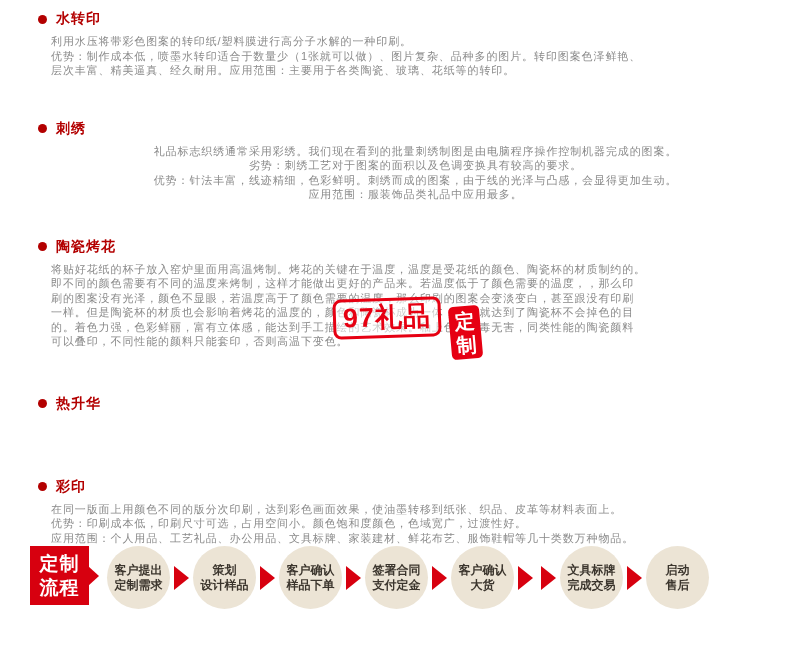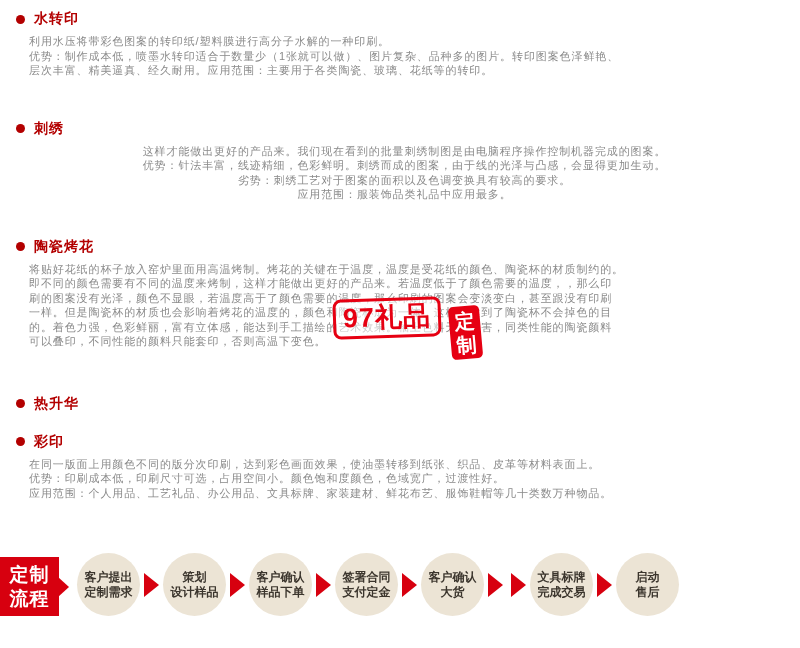--- a/index.html
+++ b/index.html
@@ -1,39 +1,39 @@
 <!DOCTYPE html>
 <html><head>
 <meta charset="utf-8">
 <style>
   * { margin: 0; padding: 0; box-sizing: border-box; }
   html, body { width: 800px; height: 648px; background: #ffffff; overflow: hidden; }
   body { font-family: "Liberation Sans", "DejaVu Sans", sans-serif; position: relative; }
 
-  .content { padding: 10px 20px 0 16px; }
+  .content { padding: 10px 20px 0 38px; }
 
   .section { margin-bottom: 34px; }
   .section-title-row { display: flex; align-items: center; margin-bottom: 6px; }
   .bullet {
     width: 9px; height: 9px; border-radius: 50%;
     background: #b30000; margin-right: 9px; flex: 0 0 auto;
   }
   .section-title {
     color: #b30000; font-size: 14px; font-weight: bold; letter-spacing: 1px;
   }
   .section-body { margin-left: 13px; }
   .body-line {
     color: #8a8a8a; font-size: 11px; line-height: 14.5px;
     letter-spacing: 0.9px; white-space: nowrap; overflow: hidden;
   }
 
   .s1 { margin-bottom: 42px; }
   .s2 { margin-bottom: 36px; text-align: center; }
   .s3 { margin-bottom: 46px; }
-  .s4 { margin-bottom: 20px; font-family: Liberation Serif, serif; }
+  .s4 { margin-bottom: 65px; font-family: Liberation Serif, serif; }
   .s5 { margin-bottom: 0; }
 
   
   .watermark { position: absolute; left: 333px; top: 298px; display: flex; align-items: flex-start; }
   .wm-badge {
     border: 3px solid #e60012; border-radius: 8px;
     color: #e60012; font-weight: bold; font-size: 27px; line-height: 1;
     padding: 3px 7px 4px 7px; background: rgba(255,255,255,0.55);
     transform: rotate(-2deg); letter-spacing: 1px;
   }
@@ -41,21 +41,21 @@
     margin-left: 9px; margin-top: 8px;
     width: 31px; height: 53px; background: #e60012; border-radius: 5px;
     color: #ffffff; font-weight: bold; font-size: 20px; line-height: 24px;
     display: flex; flex-direction: column; align-items: center; justify-content: center;
     transform: rotate(-5deg);
   }
 
   
   .flow {
     position: absolute; left: 0; top: 546px; width: 749px; height: 70px;
-    display: flex; align-items: flex-end; 
+    display: flex; align-items: flex-start; padding-left: 30px;
   }
   .flow-label {
     position: relative; width: 59px; height: 59px; background: #d7000f;
     color: #ffffff; font-weight: bold; font-size: 19px; line-height: 24px;
     display: flex; flex-direction: column; align-items: center; justify-content: center;
     letter-spacing: 1px; flex: 0 0 auto;
   }
   .flow-label::after {
     content: ""; position: absolute; right: -10px; top: 50%; margin-top: -10px;
     border-left: 11px solid #d7000f;
@@ -92,23 +92,23 @@
       <div class="body-line">层次丰富、精美逼真、经久耐用。应用范围：主要用于各类陶瓷、玻璃、花纸等的转印。</div>
     </div>
   </div>
 
   <div class="section s2">
     <div class="section-title-row">
       <span class="bullet"></span>
       <h3 class="section-title">刺绣</h3>
     </div>
     <div class="section-body">
-      <div class="body-line">这样才能做出更好的产品来。我们现在看到的批量刺绣制图是由电脑程序操作控制机器完成的图案。</div>
+      <div class="body-line">礼品标志织绣通常采用彩绣。我们现在看到的批量刺绣制图是由电脑程序操作控制机器完成的图案。</div>
+      <div class="body-line">劣势：刺绣工艺对于图案的面积以及色调变换具有较高的要求。</div>
       <div class="body-line">优势：针法丰富，线迹精细，色彩鲜明。刺绣而成的图案，由于线的光泽与凸感，会显得更加生动。</div>
-      <div class="body-line">劣势：刺绣工艺对于图案的面积以及色调变换具有较高的要求。</div>
       <div class="body-line">应用范围：服装饰品类礼品中应用最多。</div>
     </div>
   </div>
 
   <div class="section s3">
     <div class="section-title-row">
       <span class="bullet"></span>
       <h3 class="section-title">陶瓷烤花</h3>
     </div>
     <div class="section-body">

